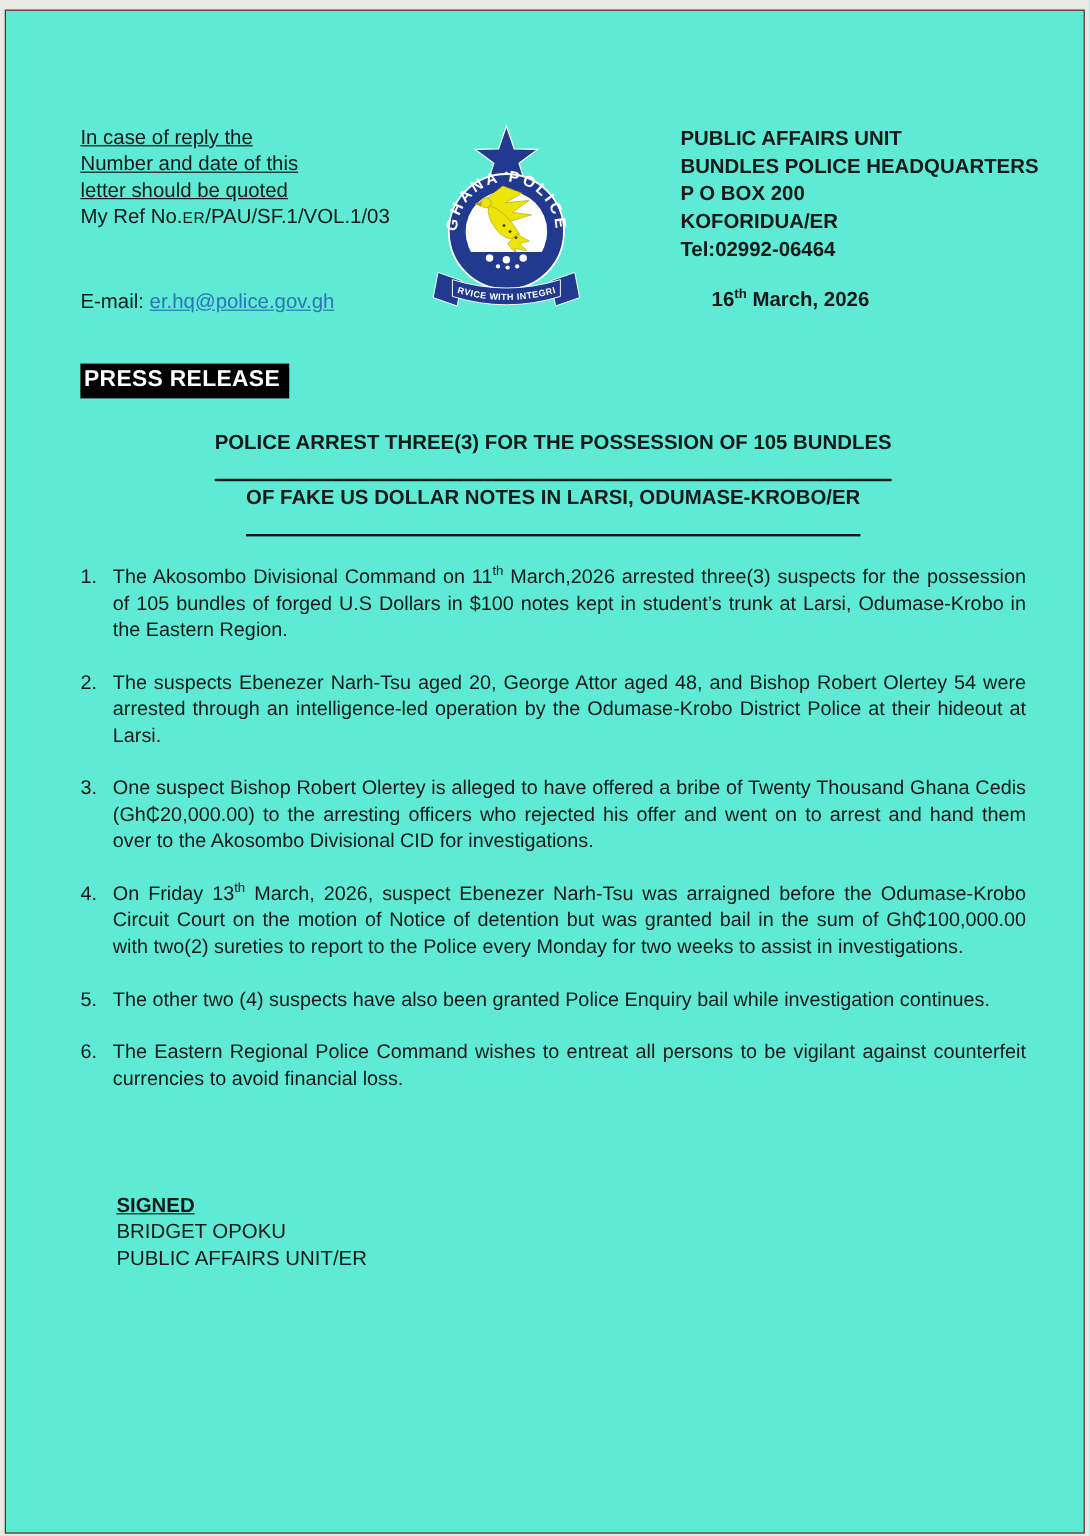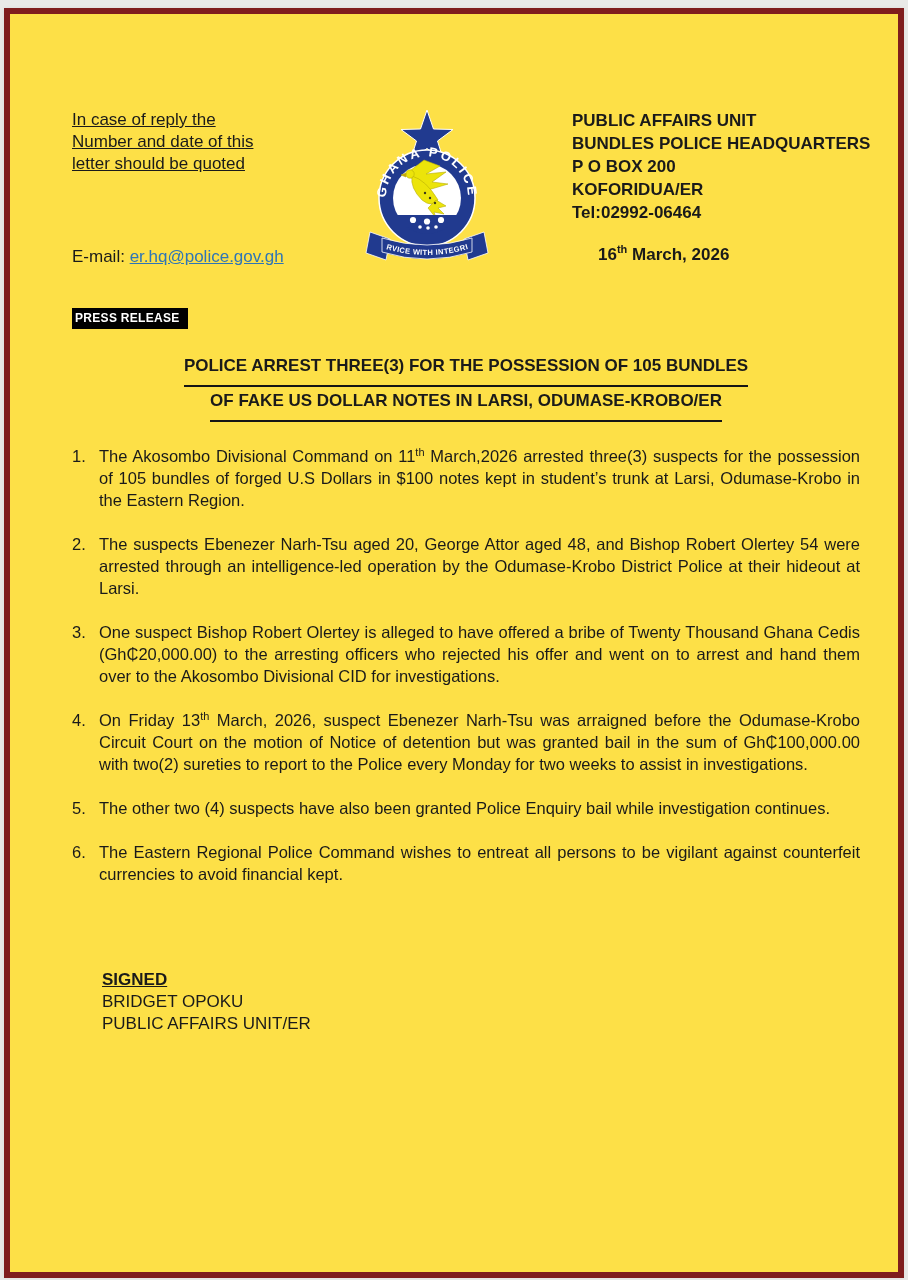--- a/index.html
+++ b/index.html
@@ -6,62 +6,63 @@
   body{
     width:908px;height:1280px;
     background:#e9e9e7;
     font-family:"Liberation Sans","DejaVu Sans",sans-serif;
     color:#1a1a1a;
     position:relative;
     overflow:hidden;
   }
   .page{
     position:absolute;left:4px;top:8px;right:4px;bottom:2px;
-    background:#fde047;
-    border:6px solid #7f1d1d;
+    background:#5eead4;
+    border:1px solid #7f1d1d;
     box-shadow:0 0 4px rgba(0,0,0,0.05);
   }
   
   .hdr-left{position:absolute;left:62px;top:95px;width:320px;font-size:17px;line-height:22px;}
   .hdr-left .u{text-decoration:underline;}
   .ref-line{white-space:nowrap;}
   .ref-caps{font-size:13px;letter-spacing:0.5px;}
   .email-row{position:absolute;left:62px;top:233px;font-size:17px;}
   .email-link{color:#2e75b6;text-decoration:underline;cursor:pointer;}
   .logo-wrap{position:absolute;left:352px;top:94px;width:130px;height:162px;}
   .hdr-right{position:absolute;left:562px;top:95px;font-size:17px;font-weight:bold;line-height:23px;white-space:nowrap;}
   .date-row{position:absolute;left:588px;top:231px;font-size:17px;font-weight:bold;text-align:right;}
   sup{font-size:11px;line-height:0;}
   
   .doc-body{position:absolute;left:62px;top:294px;width:788px;}
   .press-box{
     display:inline-block;background:#000;color:#fff;
-    font-weight:bold;font-size:12px;padding:3px 8px 4px 3px;
+    font-weight:bold;font-size:19px;padding:3px 8px 4px 3px;
     letter-spacing:0.3px;
   }
   .title{margin-top:23px;text-align:center;font-weight:bold;font-size:17px;line-height:27px;}
-  .title .tl{display:inline-block;border-bottom:2px solid #151515;padding-bottom:6px;}
+  .title .tl{display:inline-block;border-bottom:2px solid #151515;padding-bottom:17px;}
   .items{margin-top:23px;}
   .item{display:flex;margin-bottom:22px;font-size:16.5px;line-height:22px;}
   .item .num{width:27px;flex:0 0 27px;}
   .item .txt{flex:1;text-align:justify;}
   .signature{margin-top:84px;margin-left:30px;font-size:17px;line-height:22px;}
   .signed{font-weight:bold;text-decoration:underline;}
 </style>
 </head>
 <body>
 
 <div class="page">
 
   <div class="hdr-left">
     <div>
         <div class="u">In case of reply the</div>
         <div class="u">Number and date of this</div>
         <div class="u">letter should be quoted</div>
       </div>
+    <div class="ref-line"><span>My Ref No.</span><span class="ref-caps">ER</span><span>/PAU/SF.1/VOL.1/03</span></div>
   </div>
 
   <div class="email-row">
     <span>E-mail:</span>
     <a class="email-link">er.hq@police.gov.gh</a>
   </div>
 
   <div class="logo-wrap">
     <svg width="130" height="162" viewBox="0 0 130 162">
 
@@ -148,21 +149,21 @@
         <div class="item">
           <div class="num">4.</div>
           <div class="txt">On Friday 13<sup>th</sup> March, 2026, suspect Ebenezer Narh-Tsu was arraigned before the Odumase-Krobo Circuit Court on the motion of Notice of detention but was granted bail in the sum of Gh₵100,000.00 with two(2) sureties to report to the Police every Monday for two weeks to assist in investigations.</div>
         </div>
         <div class="item">
           <div class="num">5.</div>
           <div class="txt">The other two (4) suspects have also been granted Police Enquiry bail while investigation continues.</div>
         </div>
         <div class="item">
           <div class="num">6.</div>
-          <div class="txt">The Eastern Regional Police Command wishes to entreat all persons to be vigilant against counterfeit currencies to avoid financial kept.</div>
+          <div class="txt">The Eastern Regional Police Command wishes to entreat all persons to be vigilant against counterfeit currencies to avoid financial loss.</div>
         </div>
       </div>
 
     <div class="signature">
       <div class="signed">SIGNED</div>
       <div>
           <div>BRIDGET OPOKU</div>
           <div>PUBLIC AFFAIRS UNIT/ER</div>
         </div>
     </div>

